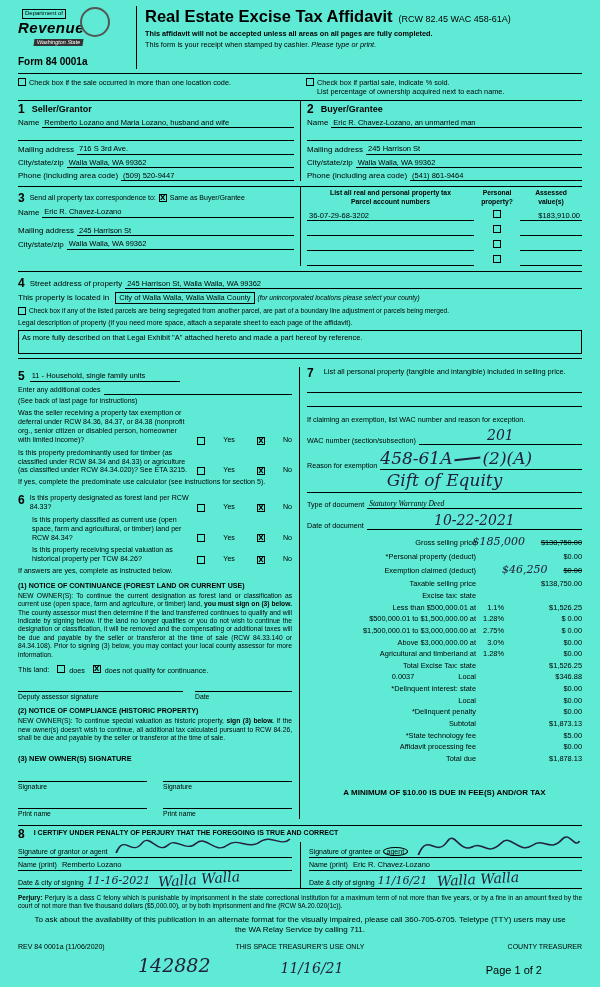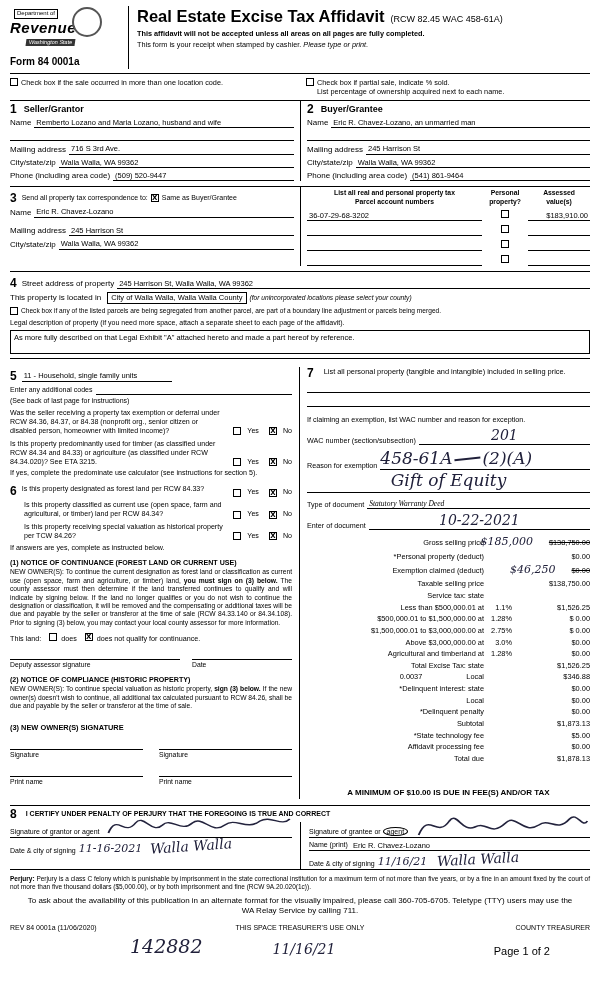--- a/index.html
+++ b/index.html
@@ -1,18 +1,18 @@
 <!DOCTYPE html>
 <html><head>
 <meta charset="utf-8">
 <style>
 *{margin:0;padding:0;box-sizing:border-box}
 html,body{background:#ddd}
 body{font-family:"Liberation Sans",sans-serif;color:#000}
-.page{width:600px;height:987px;margin:0 auto;background:#ffffff;padding:6px 10px 4px;font-size:8px;line-height:1.25;overflow:hidden;position:relative}
+.page{width:600px;height:987px;margin:0 auto;background:#5eead4;padding:6px 18px 4px;font-size:8px;line-height:1.25;overflow:hidden;position:relative}
 .b{font-weight:bold}
 .it{font-style:italic}
 .small{font-size:7px}
 .tiny{font-size:6.6px}
 .f1{flex:1}
 .u{border-bottom:1px solid #000}
 .line{display:flex;align-items:flex-end;margin-top:3px;min-height:10px}
 .lbl{white-space:nowrap;margin-right:3px}
 .val{font-size:7.5px;padding:0 2px;white-space:nowrap}
 .cb{display:inline-block;width:8px;height:8px;border:1px solid #000;font-size:7px;line-height:7px;text-align:center;font-weight:bold;flex:none;overflow:hidden;font-family:"DejaVu Sans",sans-serif}
@@ -55,21 +55,21 @@
 
 .s4{border-bottom:1px solid #000;padding:2px 0 4px}
 .boxed{border:1px solid #000;padding:0 3px;margin:0 3px;font-size:7.5px;white-space:nowrap}
 .legal-box{border:1px solid #000;min-height:24px;padding:2px 3px;margin-top:2px;font-size:7.5px}
 
 .main{display:flex;margin-top:8px}
 .mleft{width:50%;padding-right:7px;border-right:1px solid #000}
 .mright{flex:1;padding-left:7px}
 .qa{display:flex;margin-top:4px;align-items:flex-end;gap:4px}
 .q{flex:1;font-size:7.1px}
-.answers{white-space:nowrap;font-size:7.1px;display:flex;gap:6px;align-items:center;flex:none}
+.answers{white-space:nowrap;font-size:7.1px;display:flex;gap:18px;align-items:flex-end;flex:none}
 .answers .cb{margin-left:4px}
 .notice-title{font-weight:bold;font-size:7.1px;margin-top:6px}
 .notice-body{font-size:6.7px;text-align:justify;margin-top:1px}
 .land-line{display:flex;gap:8px;margin-top:6px;align-items:center;font-size:7.2px;flex-wrap:wrap}
 .land-line .cb{margin-right:2px}
 .sig-pair{display:flex;gap:12px;margin-top:16px}
 .sig-pair .slot1{flex:1.7;border-top:1px solid #000;font-size:6.8px;padding-top:1px}
 .sig-pair .slot2{flex:1;border-top:1px solid #000;font-size:6.8px;padding-top:1px}
 .no-sig-title{text-align:left;font-weight:bold;font-size:7.4px;margin-top:12px}
 .no-sig-grid{display:flex;gap:16px}
@@ -400,21 +400,21 @@
           <span class="hand h-xl">458-61A</span><span class="scribble-strike"></span><span class="hand h-xl">(2)(A)</span>
         </span>
       </div>
       <div class="u" style="text-align:center;min-height:20px"><span class="hand h-xl">Gift of Equity</span></div>
 
       <div class="wac-line" style="margin-top:6px">
         <span class="lbl">Type of document</span>
         <span class="u f1 it val" style="font-family:'Liberation Serif',serif">Statutory Warranty Deed</span>
       </div>
       <div class="wac-line">
-        <span class="lbl">Enter of document</span>
+        <span class="lbl">Date of document</span>
         <span class="u f1" style="text-align:center"><span class="hand h-lg">10-22-2021</span></span>
       </div>
 
       <div class="money">
         <div class="mrow">
             <span class="mlabel">Gross selling price</span>
             <span class="mrate"></span>
             <span class="mval">
               <span class="hand h-md">$185,000</span>
               <span class="struck">$138,750.00</span>
@@ -436,21 +436,21 @@
             </span>
           </div>
         <div class="mrow">
             <span class="mlabel">Taxable selling price</span>
             <span class="mrate"></span>
             <span class="mval">
               <span>$138,750.00</span>
             </span>
           </div>
         <div class="mrow">
-            <span class="mlabel">Service tax: state</span>
+            <span class="mlabel">Excise tax: state</span>
             <span class="mrate"></span>
             <span class="mval">
               <span></span>
             </span>
           </div>
         <div class="mrow">
             <span class="mlabel">Less than $500,000.01 at</span>
             <span class="mrate">1.1%</span>
             <span class="mval">
               <span>$1,526.25</span>
@@ -566,20 +566,24 @@
     <div class="sig-grid">
       <div class="sig-cell">
         <div class="sig-row">
           <span class="sigl">Signature of grantor or agent</span>
           <span class="sig-anchor">
             <svg class="sigsvg" viewBox="0 0 140 32" preserveAspectRatio="none">
                 <path d="M4 24 C10 4 16 28 24 14 C30 4 36 26 44 16 C50 8 58 24 66 14 C74 6 80 26 90 16 C98 8 106 22 116 12 C124 6 132 18 138 10" fill="none" stroke="#23233d" stroke-width="1.4"></path>
               </svg>
           </span>
         </div>
+        <div class="nrow">
+            <span class="sigl">Name (print)</span>
+            <span class="val">Remberto Lozano</span>
+          </div>
         <div class="drow">
             <span class="sigl">Date &amp; city of signing</span>
             <span class="hand h-md">11-16-2021</span>
             <span class="hand h-lg" style="margin-left:8px;transform:rotate(-4deg)">Walla Walla</span>
           </div>
       </div>
       <div class="sig-cell rightcell">
         <div class="sig-row">
           <span class="sigl"><span>Signature of grantee or </span><span class="circled">agent</span></span>
           <span class="sig-anchor">

